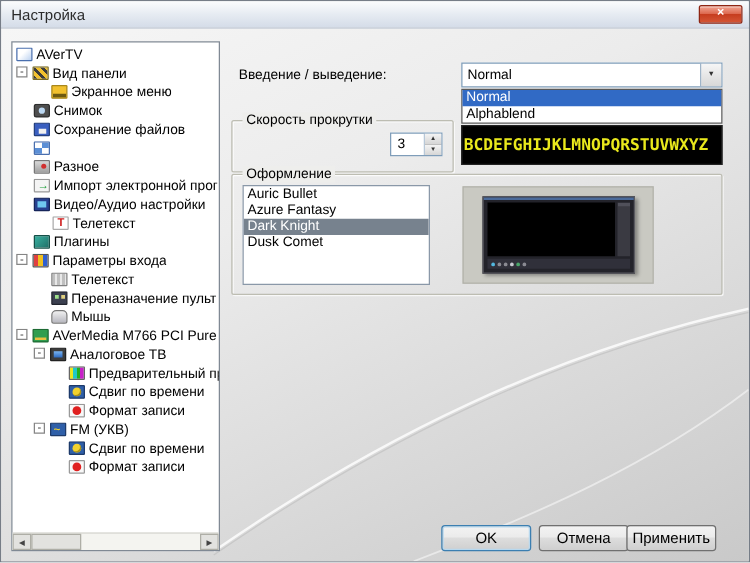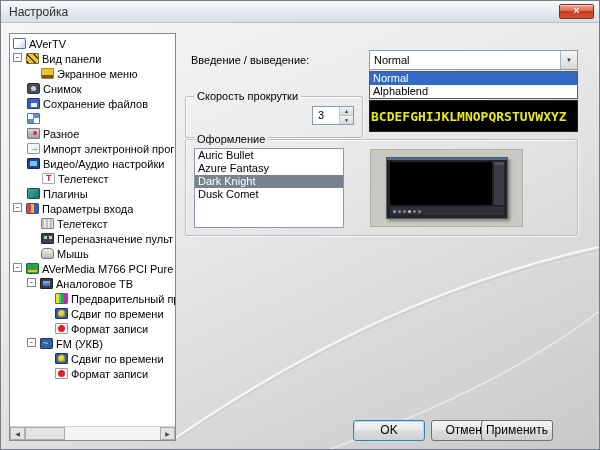--- a/index.html
+++ b/index.html
@@ -95,21 +95,21 @@
   .pside{position:absolute;right:3px;top:4px;width:10px;bottom:13px;background:#3a3a42;box-shadow:inset 0 3px 0 #50505a}
   .pbar{position:absolute;left:3px;right:3px;bottom:3px;height:8px;background:#30303a;display:flex;align-items:center;gap:2px;padding:0 3px}
   .pdot{width:3px;height:3px;border-radius:50%;background:#8a8a92}
   .pdot.c1{background:#52b8e0}
   .pdot.c2{background:#c8c8d0}
   .pdot.c3{background:#4aa56a}
 
   .btn{position:absolute;top:397px;width:72px;height:21px;border:1px solid #707070;border-radius:3px;background:linear-gradient(#f3f3f3,#ebebeb 45%,#dddddd 50%,#cfcfcf);font-size:12px;text-align:center;line-height:19px;z-index:2;cursor:pointer;color:#000}
   .btn.ok{left:352px;border-color:#3c7fb1;box-shadow:inset 0 0 0 1px #b8d8ee}
   .btn.cancel{left:430px}
-  .btn.apply{left:480px}
+  .btn.apply{left:500px}
 </style>
 </head>
 <body>
 
 <div class="win">
   <div class="titlebar">
     <span class="title">Настройка</span>
     <span class="closebtn"><span>×</span></span>
   </div>
 

